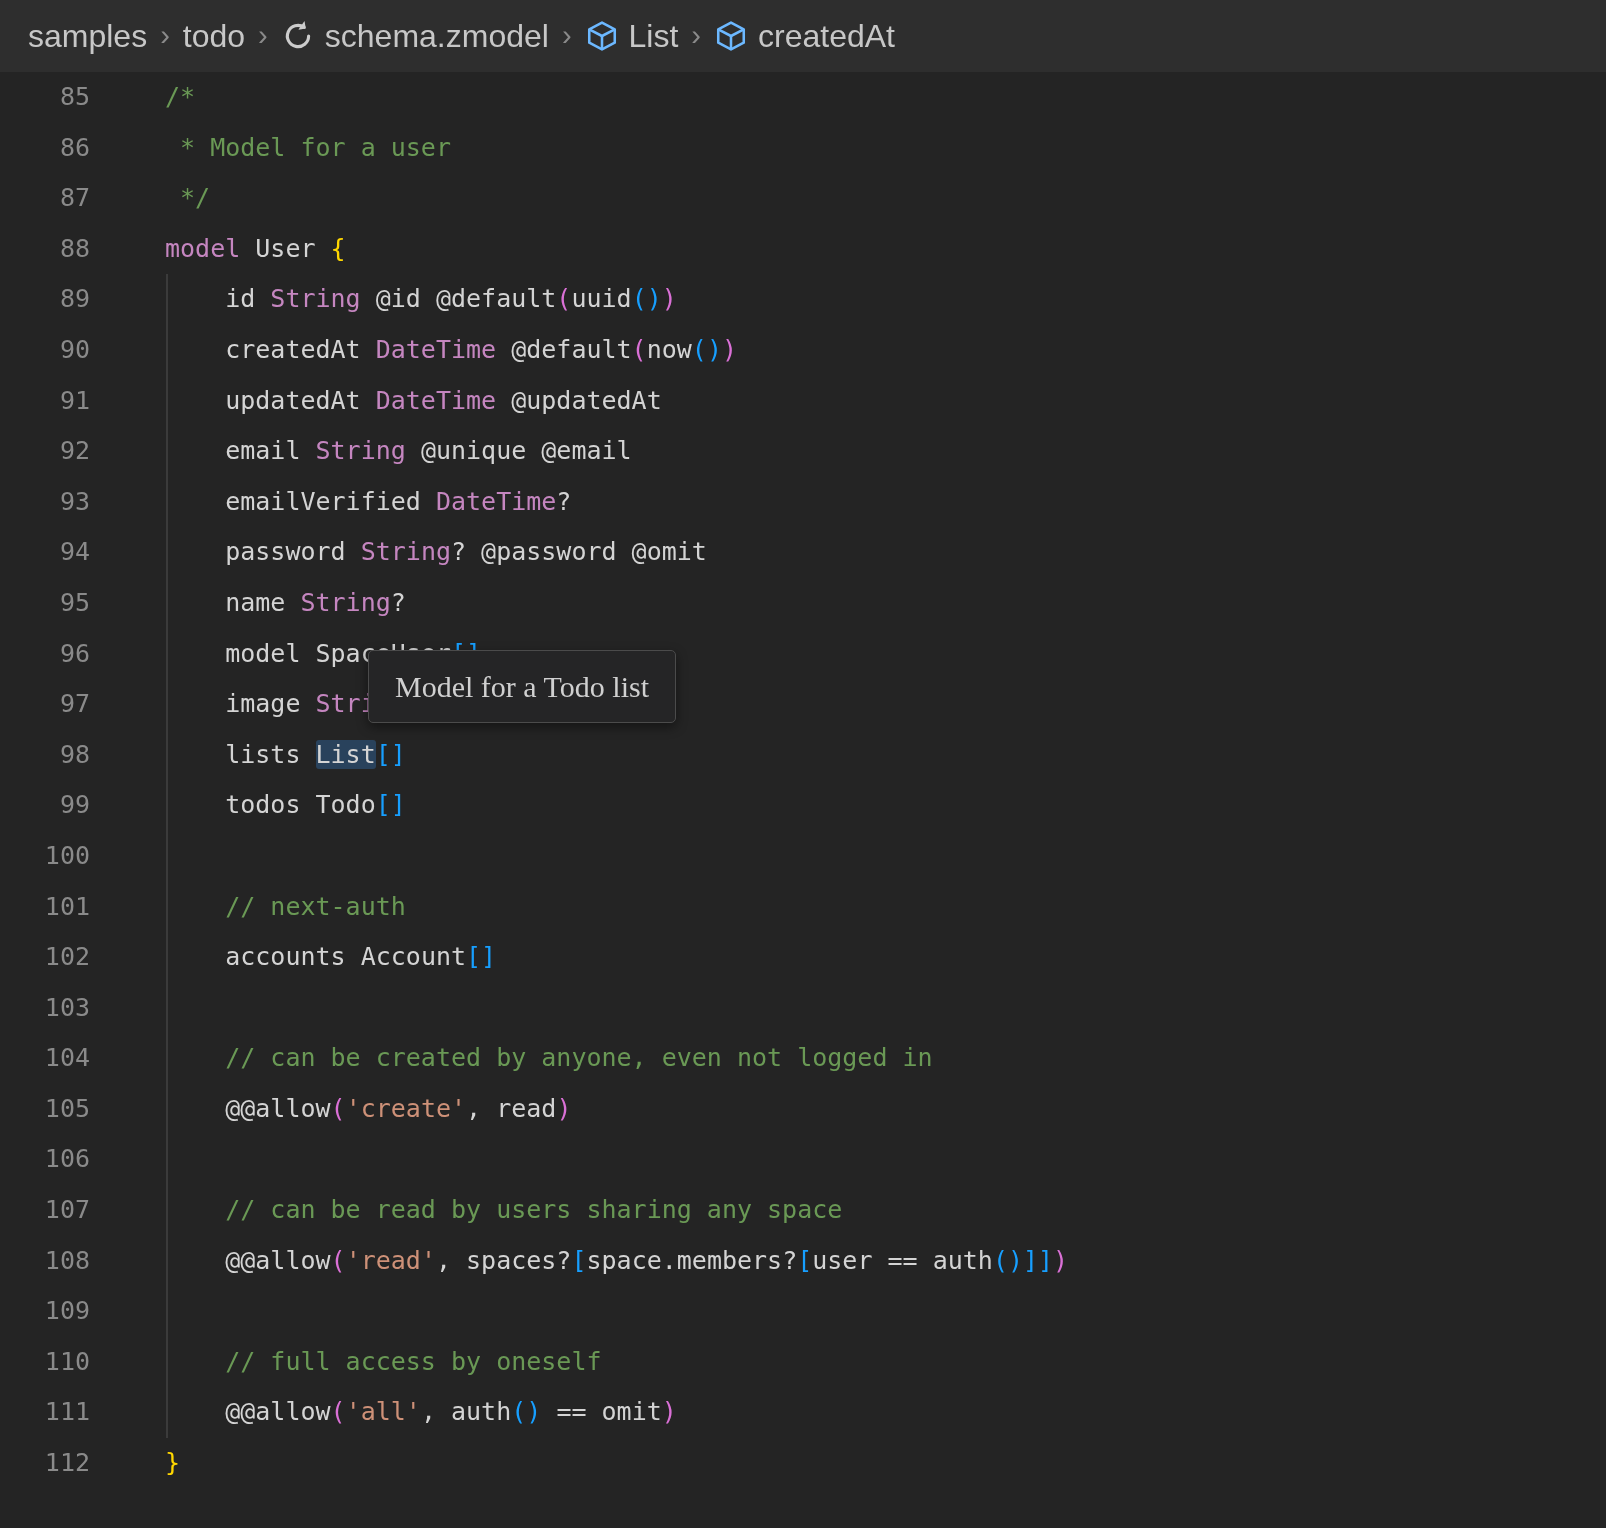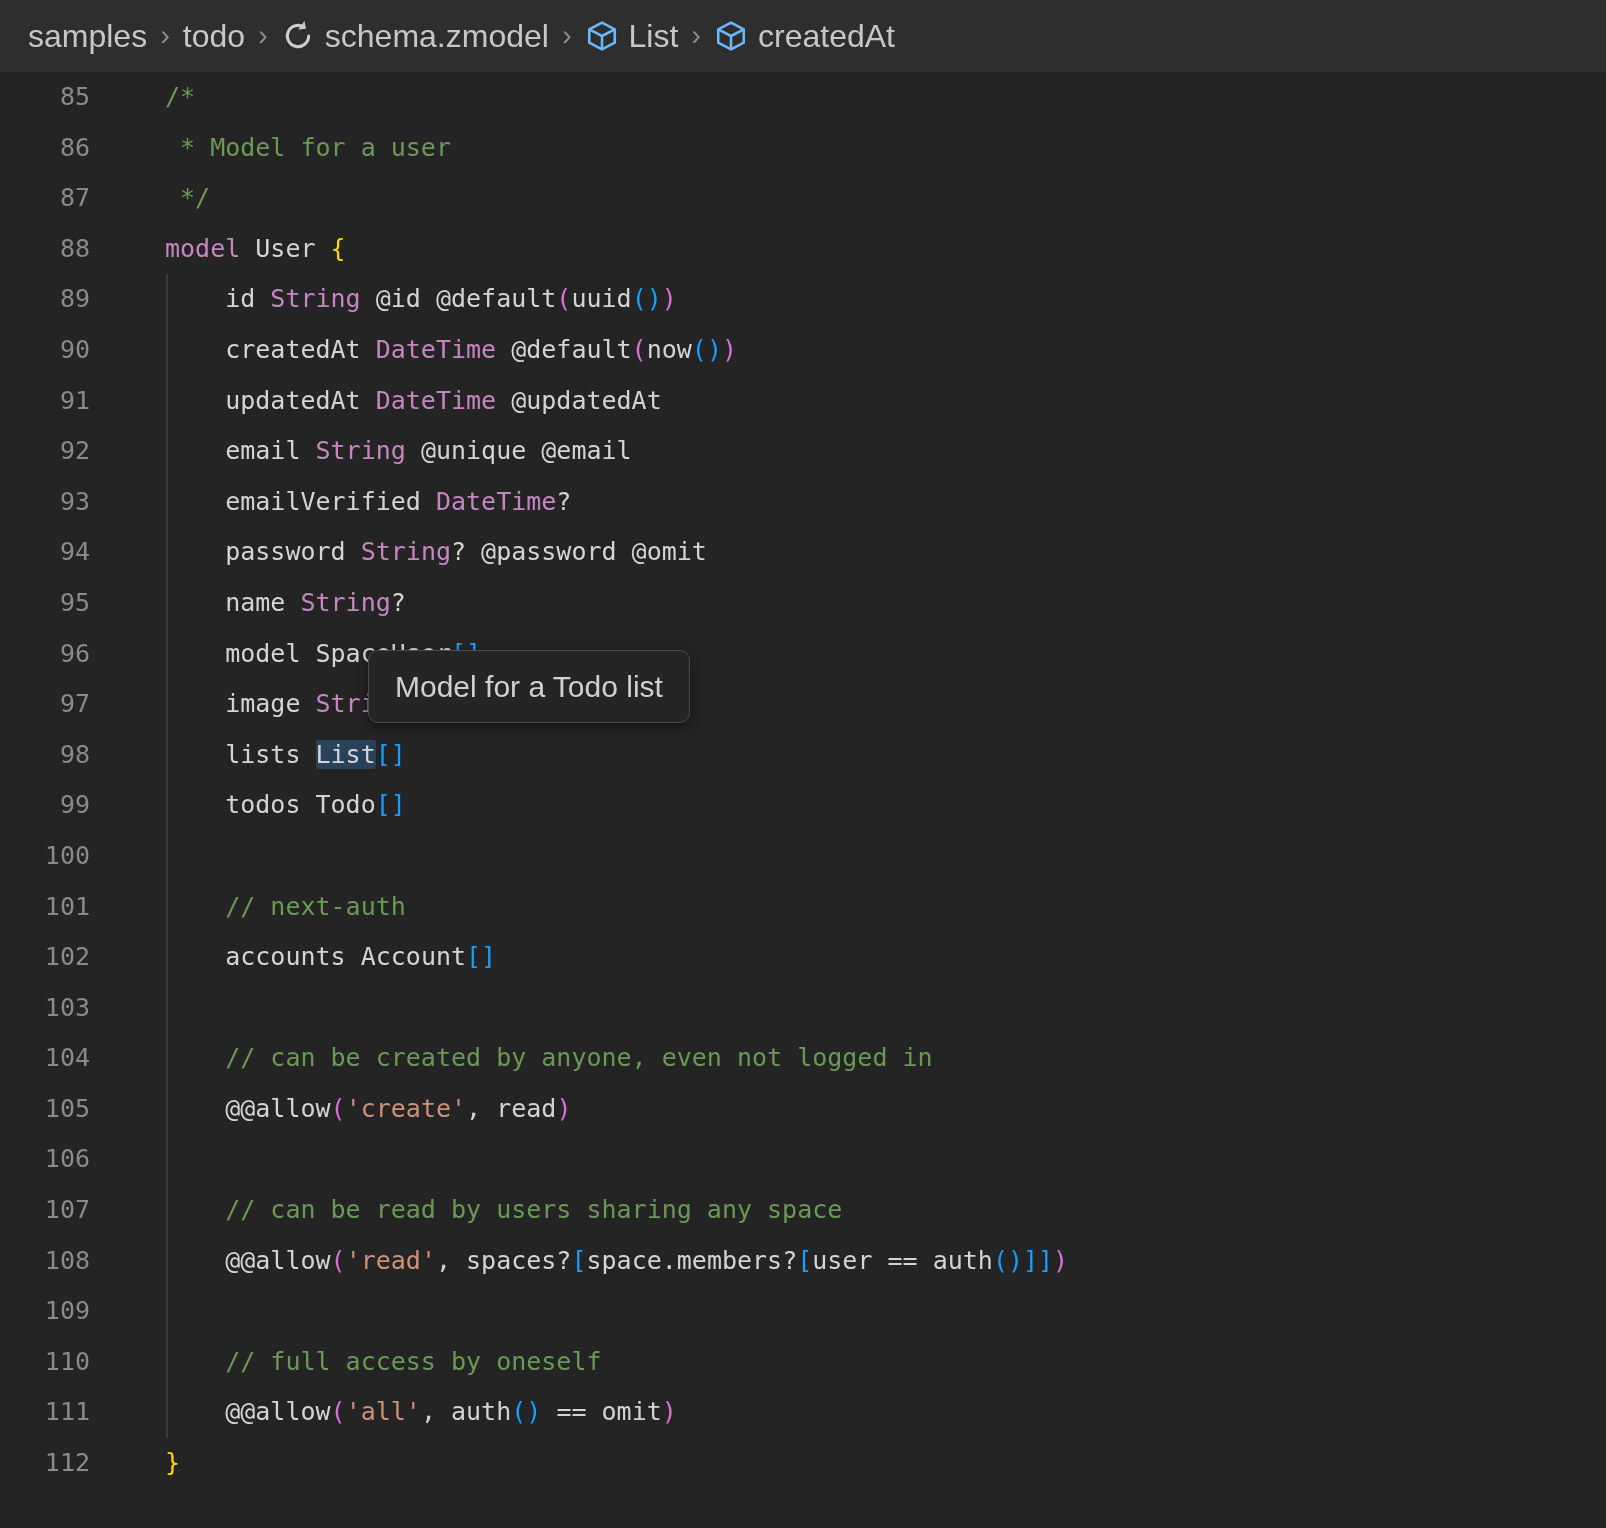--- a/index.html
+++ b/index.html
@@ -52,22 +52,22 @@
   .tok-hl      { background: var(--c-word_highlight,#29425c); border-radius:3px; }
 
   
   .hover-tooltip {
     position:absolute; left:368px; top:578px;
     height:73px;
     display:flex; align-items:center;
     padding:2px 26px;
     background: var(--c-tooltip_bg,#252526);
     border:1px solid var(--c-tooltip_border,#4b4b4b);
-    border-radius:10px;
-    font-family:Liberation Sans, sans-serif;
+    border-radius:5px;
+    font-family:Liberation Serif, serif;
     font-size:30px;
     color:#d0d0d0;
     box-shadow:0 4px 12px rgba(0,0,0,.45);
     white-space:nowrap;
     z-index:5;
   }
 </style>
 </head>
 <body>
 

